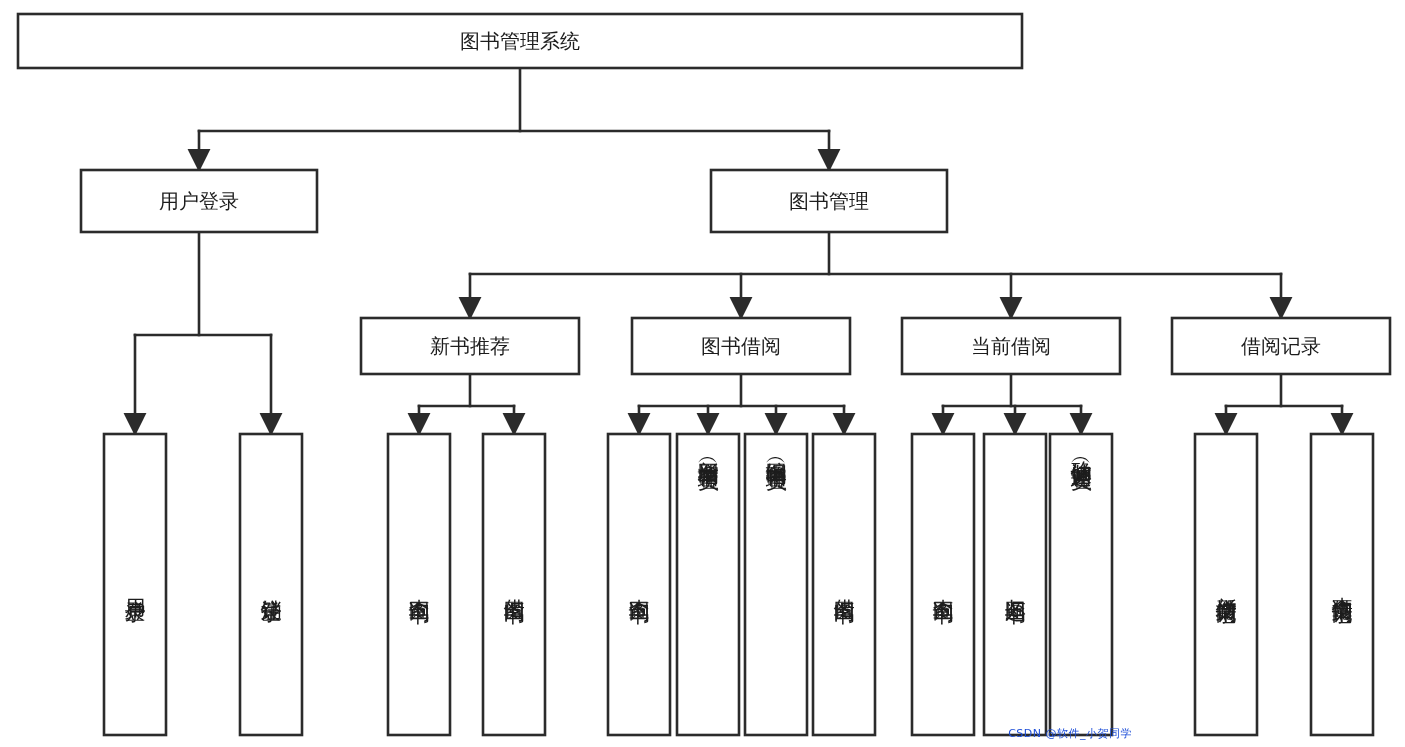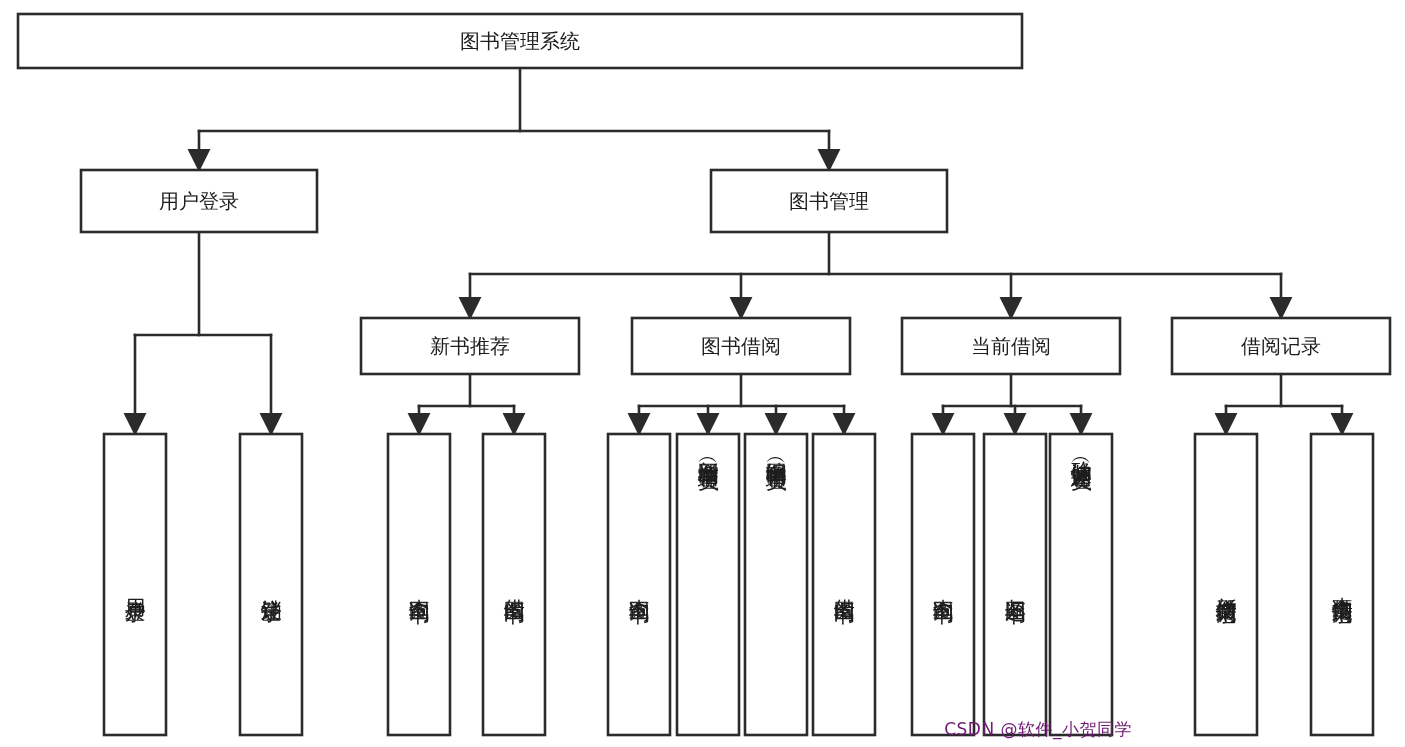--- a/index.html
+++ b/index.html
@@ -67,22 +67,22 @@
     line-height: 1.06;
     letter-spacing: 1.5px;
     color: #1d1d1d;
     white-space: nowrap;
   }
   .watermark {
     position: absolute;
     right: 14px;
     bottom: 6px;
     font-family: "DejaVu Sans", "Liberation Sans", sans-serif;
-    font-size: 17px;
-    color: #701a75;
+    font-size: 11px;
+    color: #1d4ed8;
     letter-spacing: 0.5px;
     white-space: nowrap;
   }
 </style>
 </head>
 <body>
 
 <div id="diagram-root">
 
   <svg class="diagram-canvas" viewBox="0 0 1405 747">

